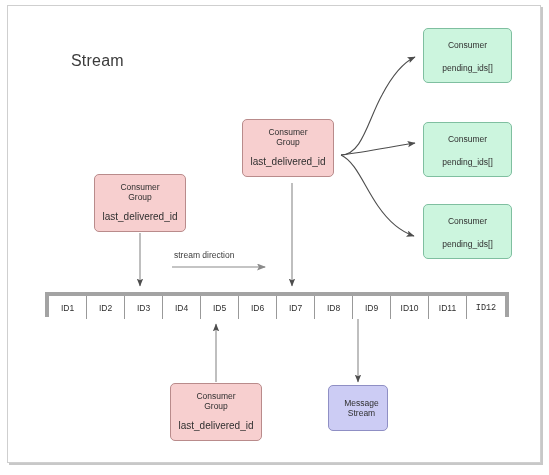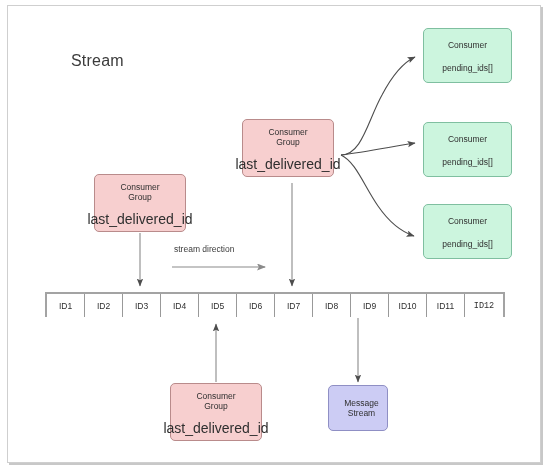--- a/index.html
+++ b/index.html
@@ -82,21 +82,21 @@
   .cgroup {
     background: #f7cfcf;
     border: 1px solid #b98b8b;
     width: 92px;
     height: 58px;
     padding-top: 7px;
     font-size: 8.5px;
   }
   .cgroup .sub {
     margin-top: 9px;
-    font-size: 14px;
+    font-size: 10px;
   }
   
   .consumer {
     background: #ccf5de;
     border: 1px solid #7fbfa0;
     width: 89px;
     height: 55px;
     padding-top: 11px;
     font-size: 8.5px;
   }
@@ -116,21 +116,21 @@
   }
   
   .stream-row {
     position: absolute;
     left: 45px;
     top: 292px;
     height: 25px;
     display: flex;
     z-index: 3;
     box-sizing: border-box;
-    border: 2px solid #a3a3a3;
+    border: 4px solid #a3a3a3;
     background: #ffffff;
   }
   .cell {
     box-sizing: border-box;
     width: 38px;
     height: 23px;
     border-right: 1px solid #999999;
     display: flex;
     align-items: center;
     justify-content: center;
@@ -139,21 +139,21 @@
     background: #ffffff;
   }
   .cell:last-child {
     border-right: none;
     font-family: Liberation Mono, monospace;
   }
   
   .dir-label {
     position: absolute;
     left: 174px;
-    top: 244px;
+    top: 250px;
     font-size: 8.5px;
     color: #3b3b3b;
     white-space: nowrap;
     z-index: 3;
   }
 </style>
 </head>
 <body>
 
 <div id="canvas">

